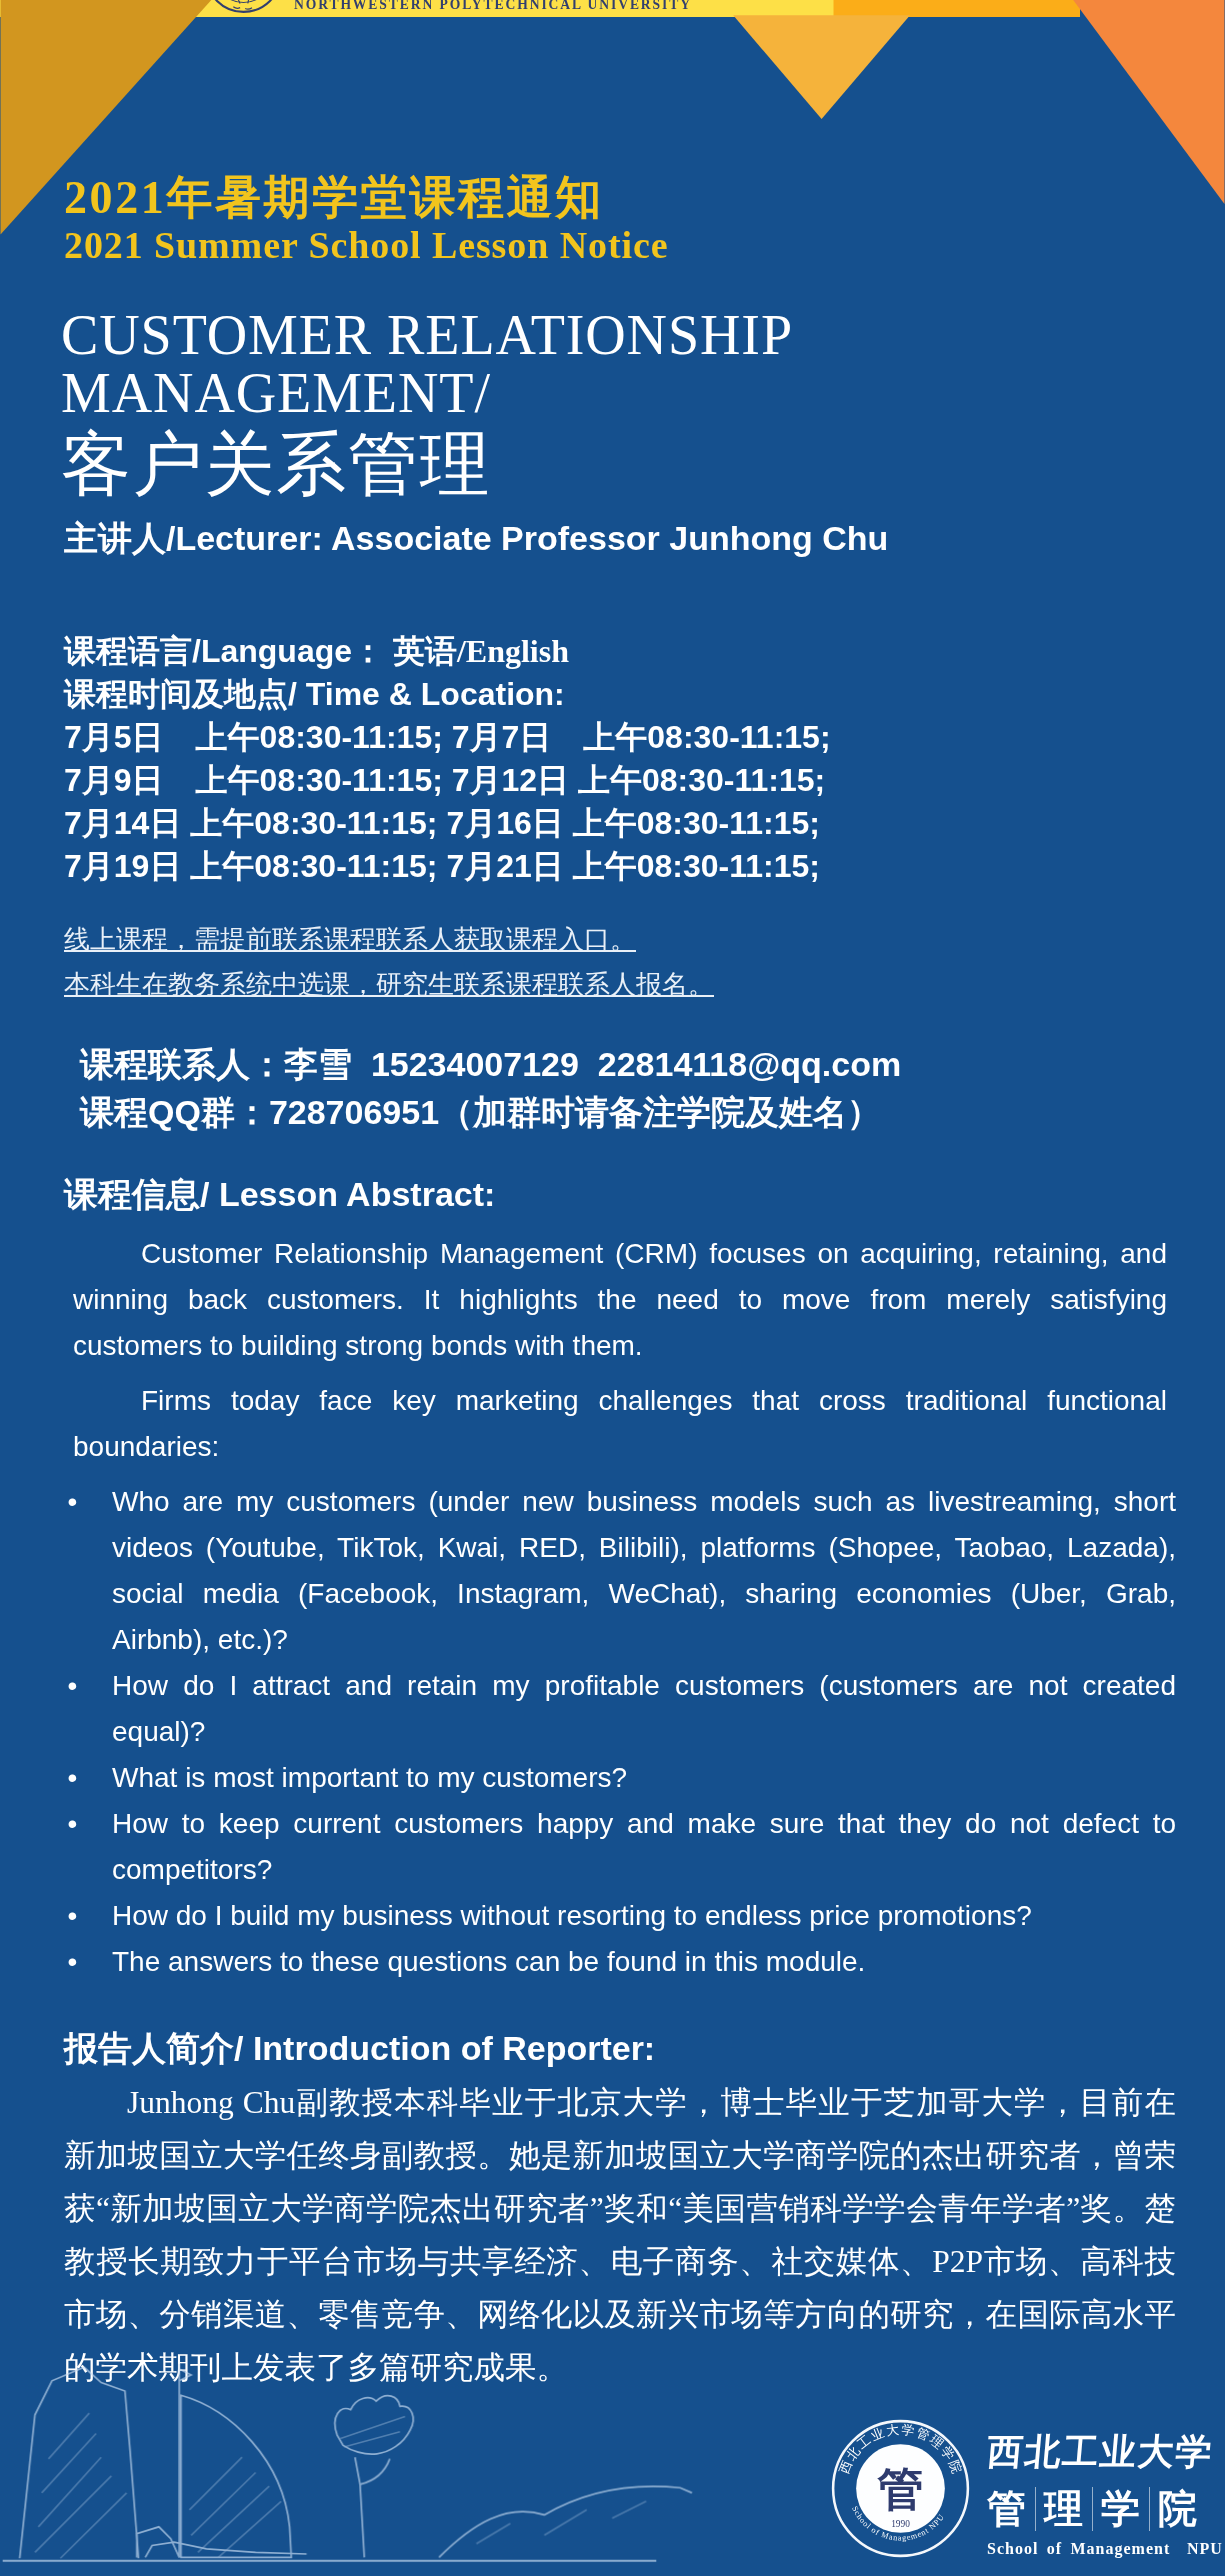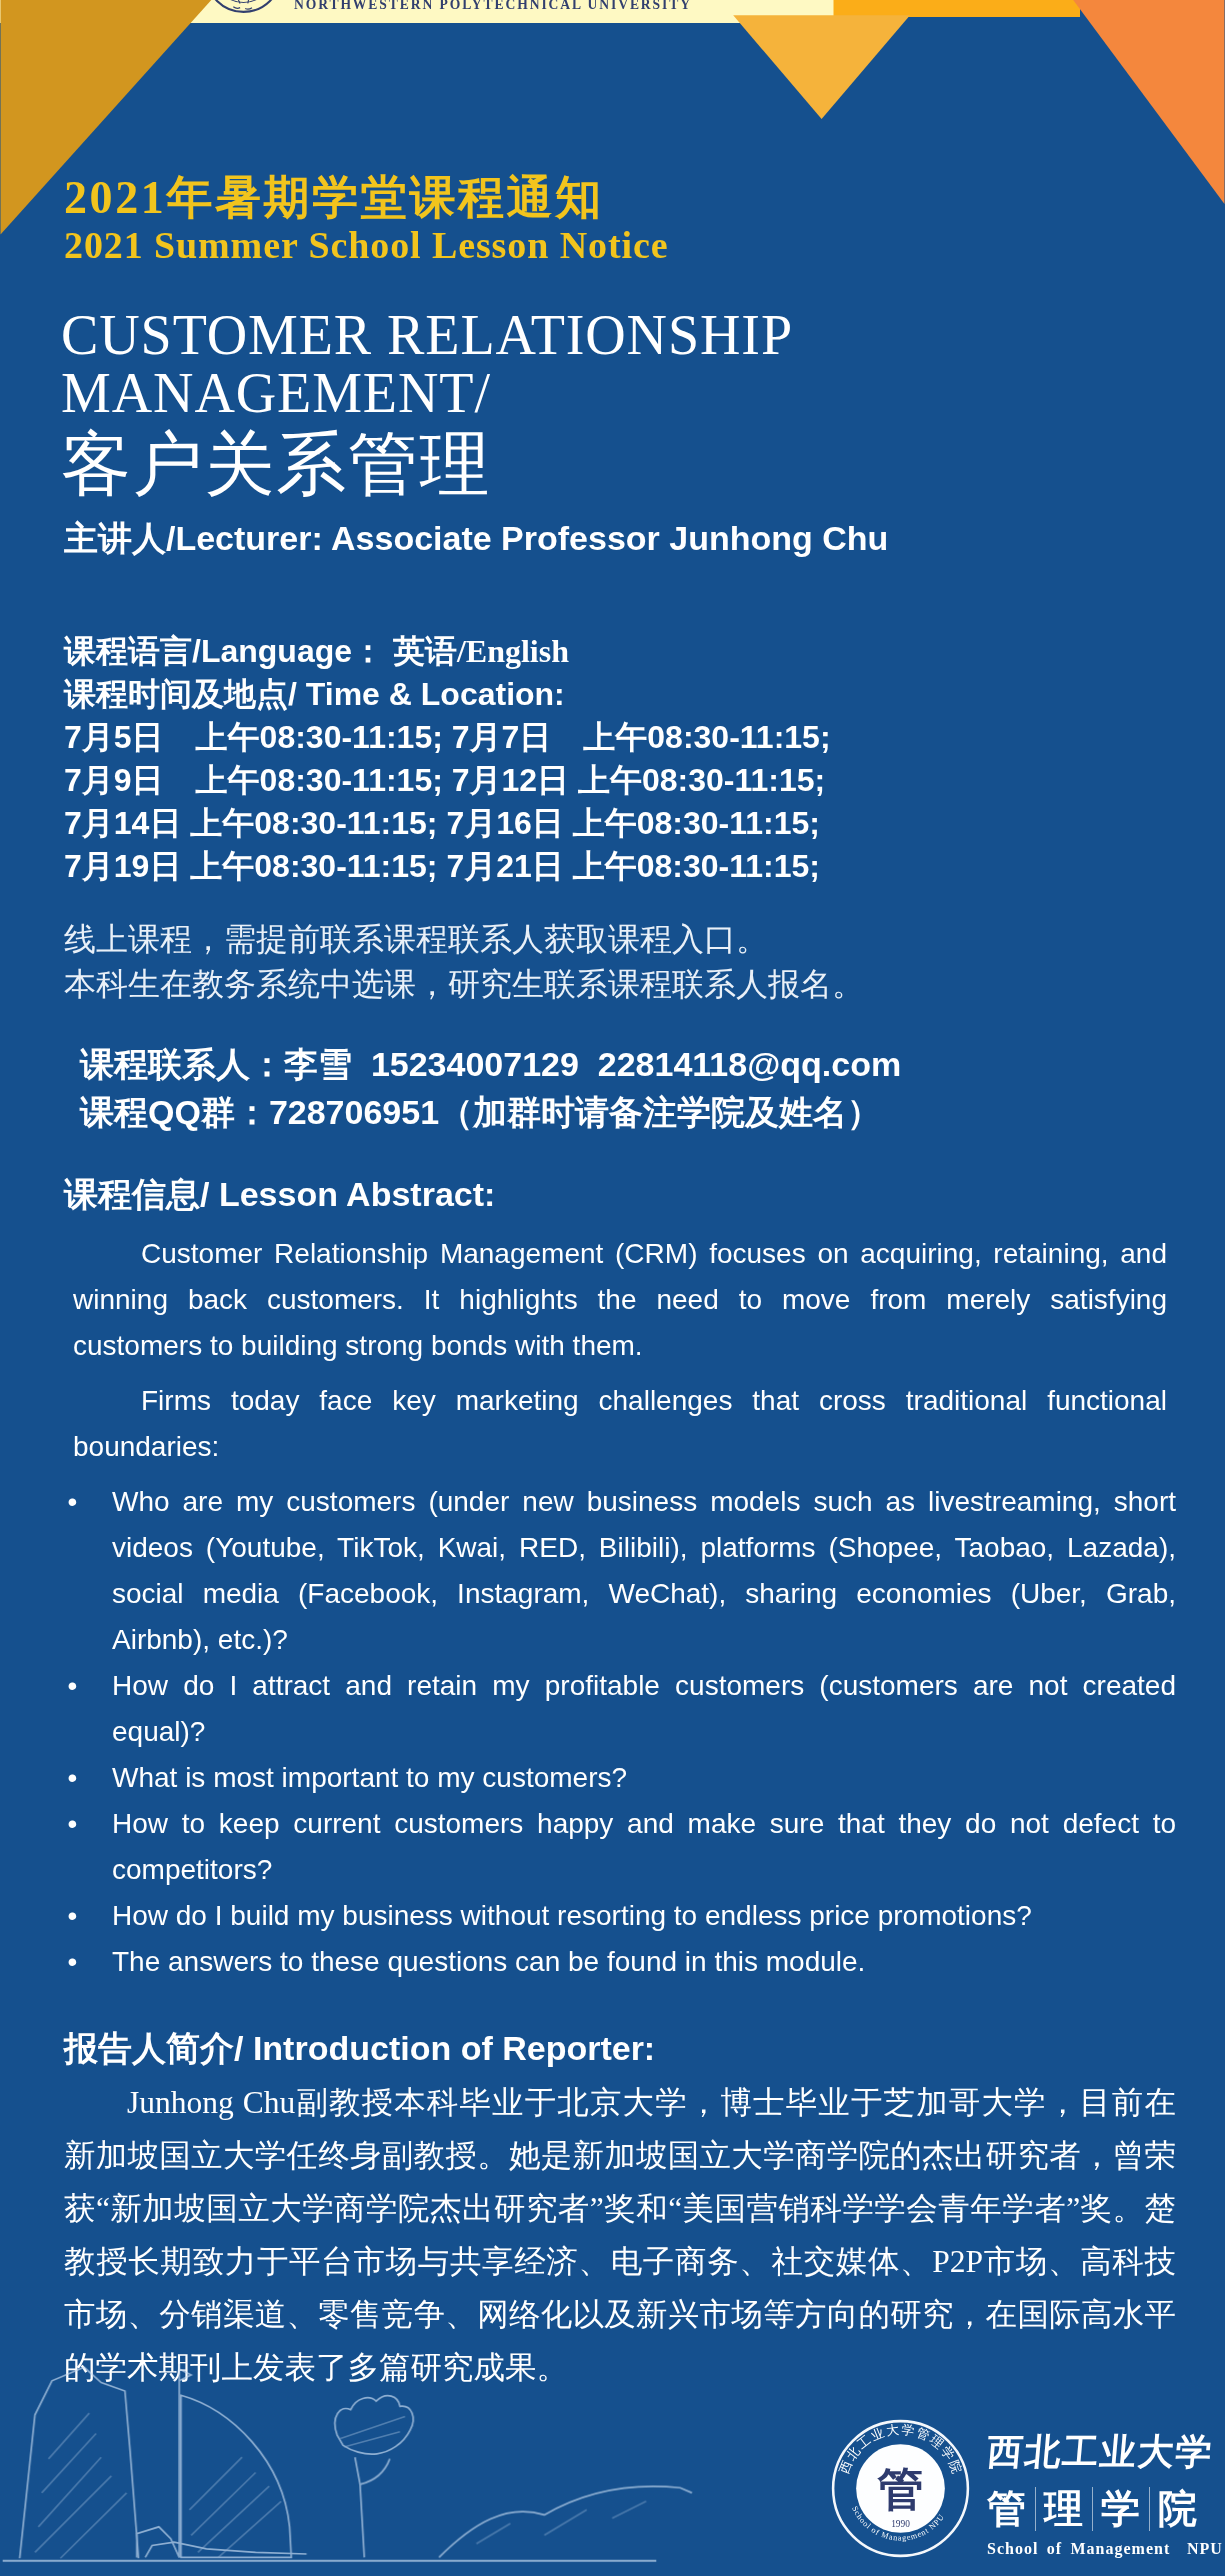--- a/index.html
+++ b/index.html
@@ -3,43 +3,43 @@
 <meta charset="utf-8">
 <style>
   html,body{margin:0;padding:0;background:#0d3a6b;}
   .page{position:relative;width:1225px;height:2576px;background:#15508E;overflow:hidden;
         font-family:"Liberation Sans","DejaVu Sans",sans-serif;color:#fff;}
   .abs{position:absolute;}
   .serif{font-family:"Liberation Serif","DejaVu Serif",serif;}
   .sans{font-family:"Liberation Sans","DejaVu Sans",sans-serif;}
 
   
-  .header-strip{left:0;top:0;width:835px;height:23px;background:#fef9c3;overflow:hidden;z-index:1;}
+  .header-strip{left:0;top:0;width:835px;height:17px;background:#fde047;overflow:hidden;z-index:1;}
   .univ-en{position:absolute;left:294px;top:-3.4px;font-family:"Liberation Serif","DejaVu Serif",serif;
            font-weight:700;font-size:13.6px;letter-spacing:1.9px;color:#323F6E;white-space:nowrap;}
   .logo-small{position:absolute;left:201px;top:-68px;}
 
   .top-svg{left:0;top:0;z-index:2;pointer-events:none;}
 
   
   .notice-cn{left:64px;top:167px;font-size:46px;font-weight:700;letter-spacing:2.6px;color:#F2C41D;white-space:nowrap;}
   .notice-en{left:64px;top:223px;font-size:38px;font-weight:700;letter-spacing:0.9px;color:#F2C41D;white-space:nowrap;}
   .main-title{left:61px;top:306px;color:#ffffff;}
   .title-en{font-size:56px;line-height:58px;letter-spacing:0.9px;white-space:nowrap;font-weight:400;}
   .title-cn{font-size:70px;line-height:85px;white-space:nowrap;font-weight:400;letter-spacing:1.7px;}
   .lecturer{left:64px;top:516px;font-size:34px;font-weight:700;white-space:nowrap;}
 
   
   .course{left:64px;top:630px;font-size:32px;line-height:43px;white-space:nowrap;}
   .course .lbl{font-weight:700;}
   .course .val{font-family:"Liberation Serif","DejaVu Serif",serif;font-weight:700;}
   .course .sched{font-weight:700;}
 
-  .notes{left:64px;top:917px;font-size:32px;line-height:45px;color:#E9F0F8;
-         font-family:"Liberation Serif","DejaVu Serif",serif;white-space:nowrap;}
+  .notes{left:64px;top:917px;font-size:26px;line-height:45px;color:#E9F0F8;
+         font-family:"Liberation Serif","DejaVu Serif",serif;white-space:nowrap;text-decoration:underline;}
 
   .contact{left:80px;top:1040px;font-size:34px;font-weight:700;line-height:48px;white-space:nowrap;}
 
   .abs-heading{left:64px;top:1172px;font-size:34px;font-weight:700;white-space:nowrap;}
   .abs-body{left:64px;top:1222px;width:1112px;font-size:28px;line-height:46px;text-align:justify;}
   .abs-body p{margin:9px;text-indent:68px;}
   .abs-body ul{margin:0;padding:0;list-style:none;}
   .abs-body li{position:relative;padding-left:48px;margin:0;}
   .abs-body li::before{content:"\2022";position:absolute;left:3.4px;top:0;}
 

